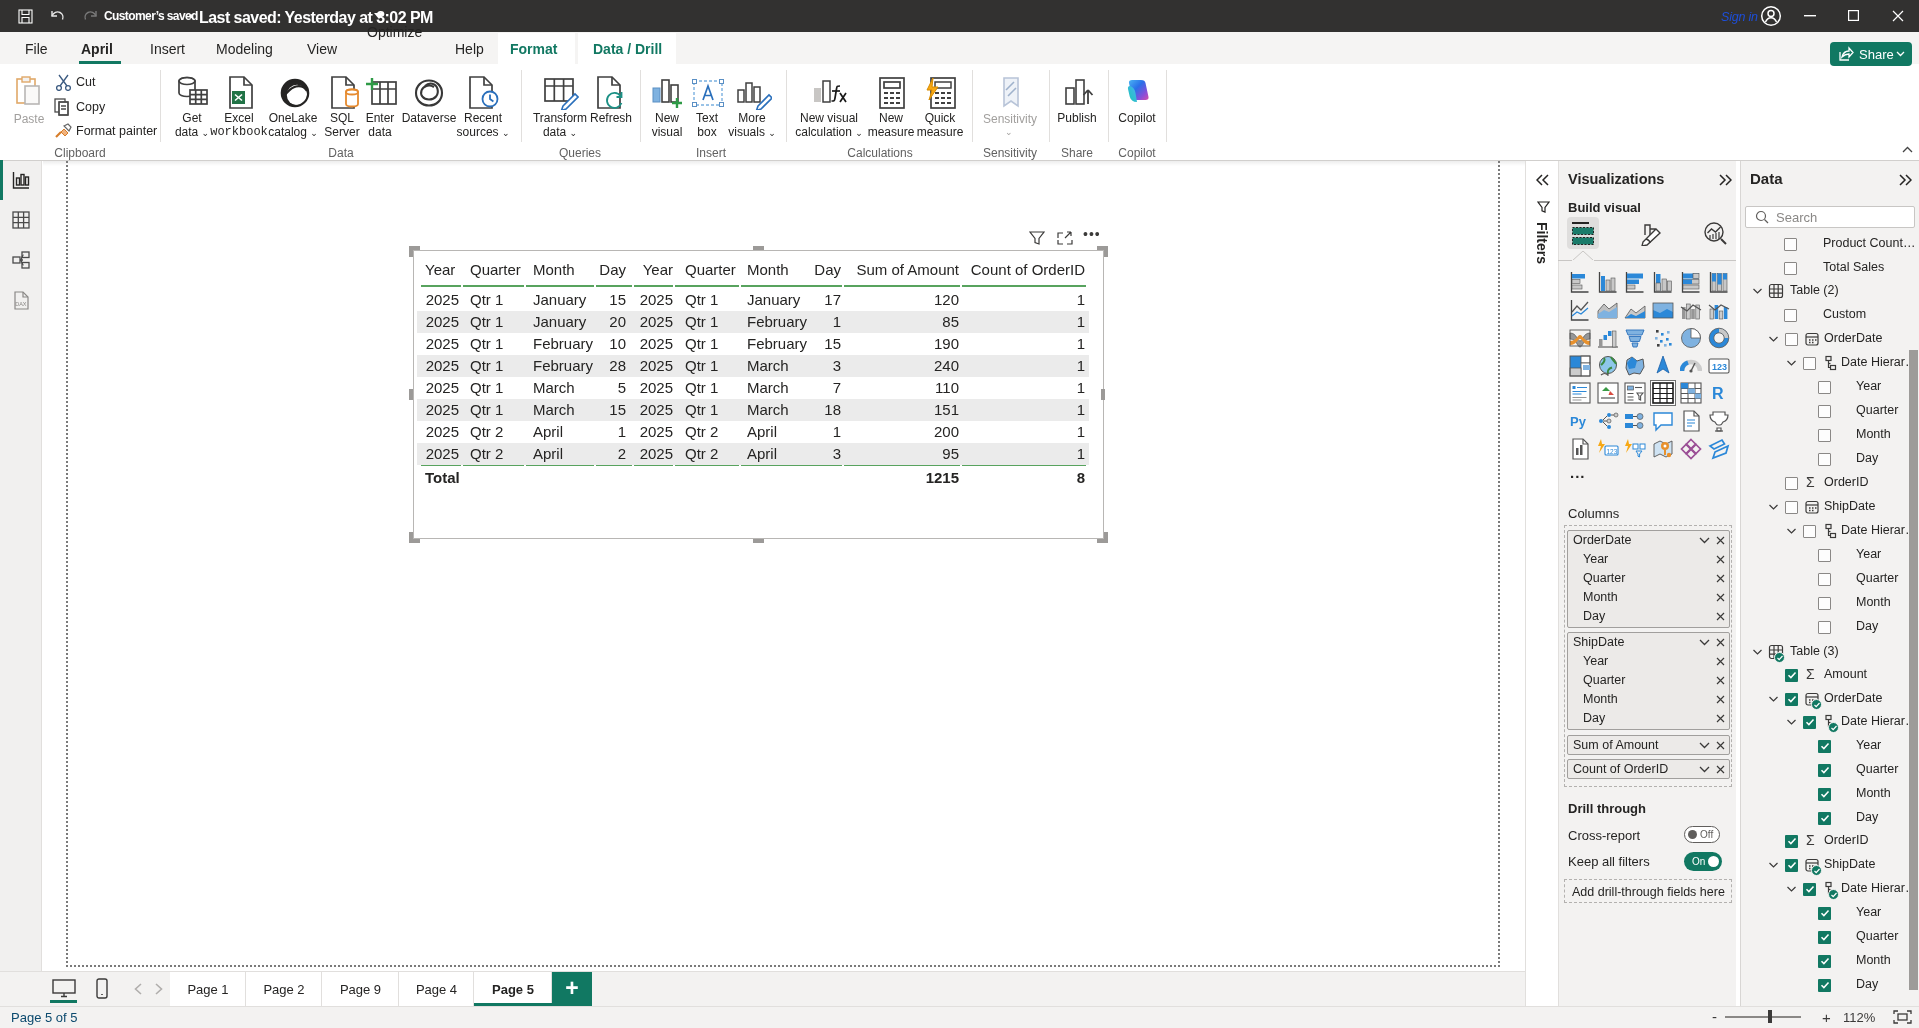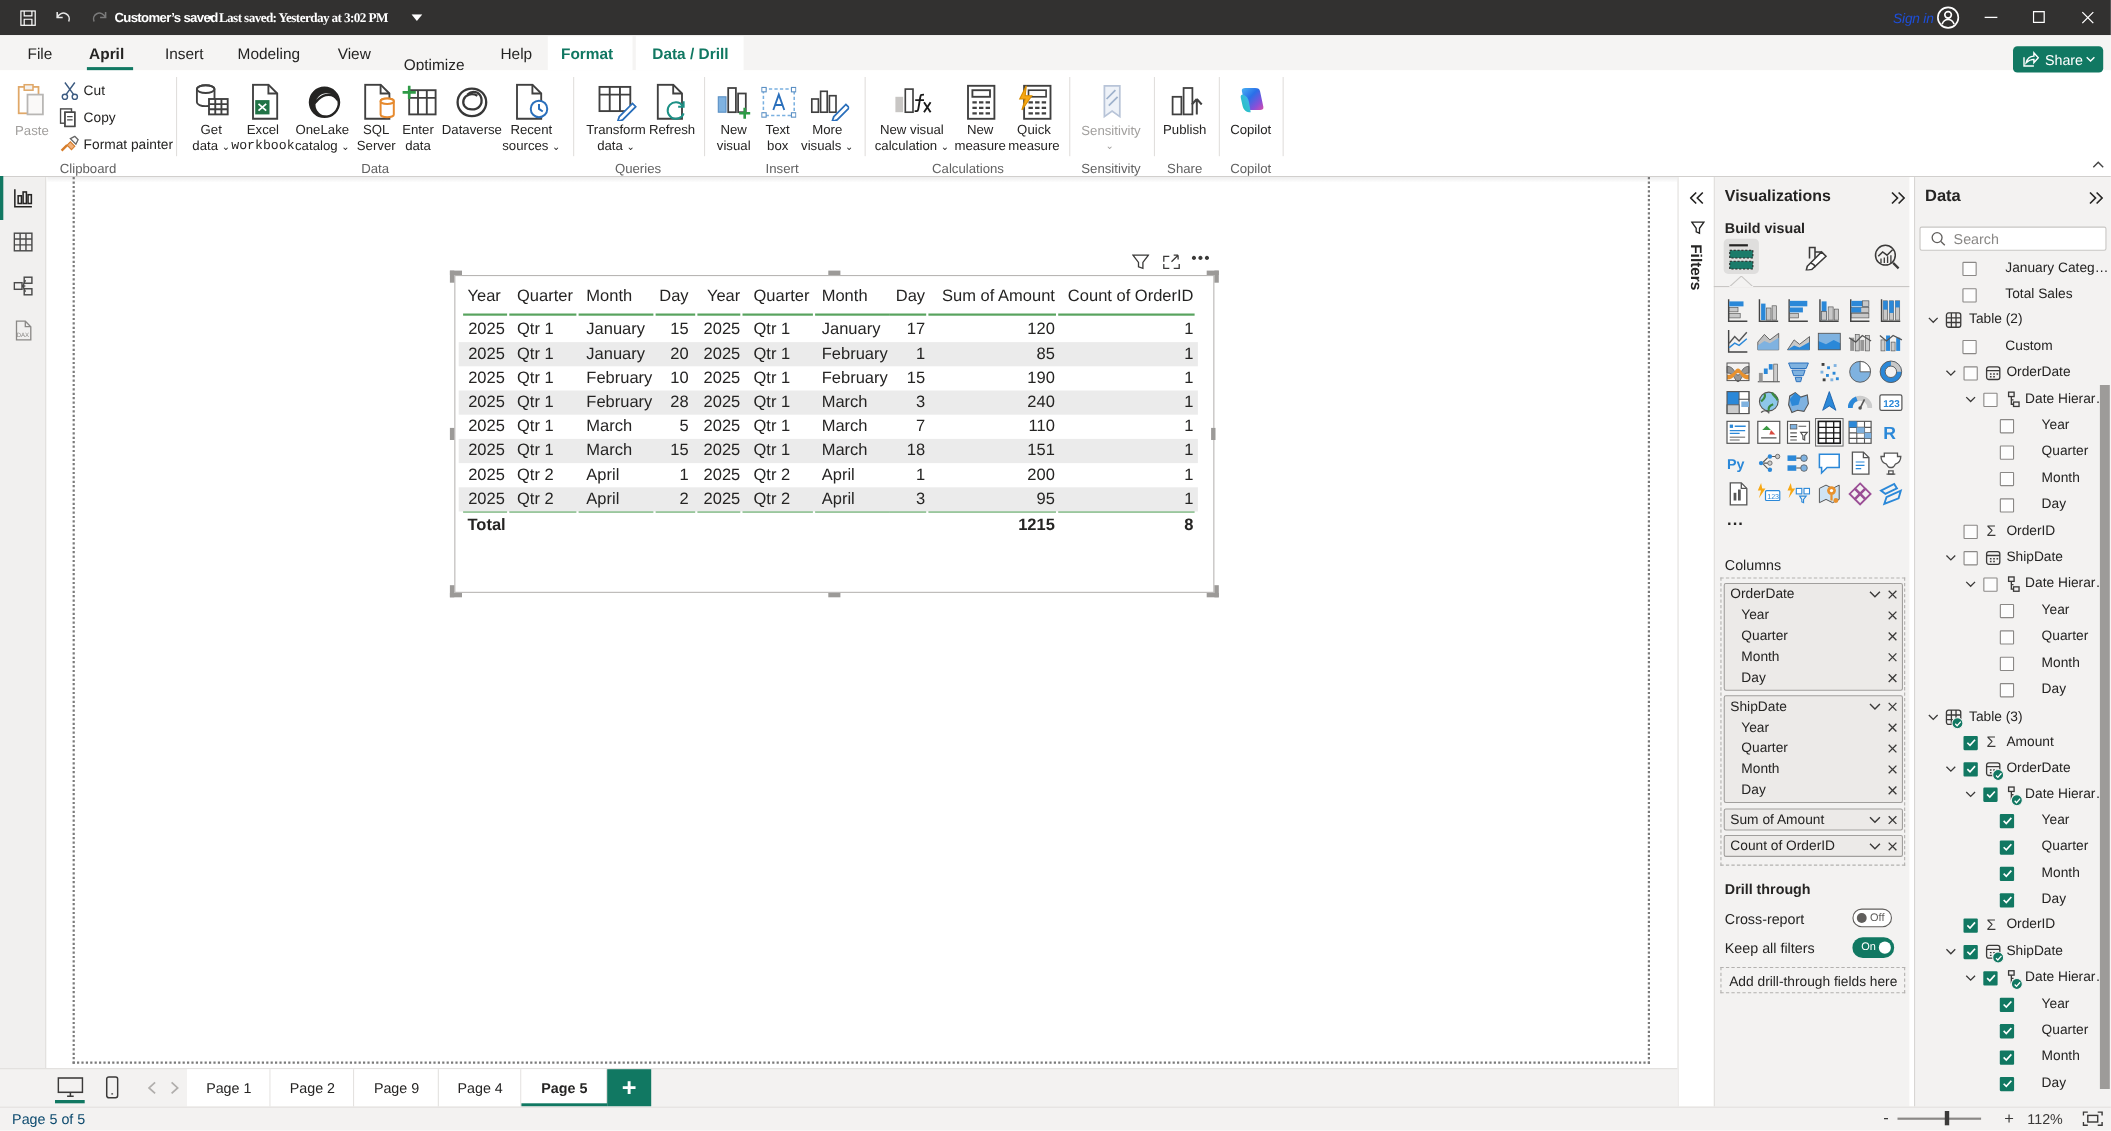--- a/index.html
+++ b/index.html
@@ -16,21 +16,21 @@
 <svg class="ab" style="left:50px;top:9px" width="16" height="14" viewBox="0 0 16 14" fill="none" stroke="#e8e8e8" stroke-width="1.4">
 <path d="M2 2v5h5"></path>
     <path d="M2 7c1.5-3.5 5-5 8-3.5 2.6 1.3 3.6 4.3 2.5 7"></path>
   </svg>
 <svg class="ab" style="left:82px;top:9px" width="16" height="14" viewBox="0 0 16 14" fill="none" stroke="#7a7a7a" stroke-width="1.4">
 <path d="M14 2v5H9"></path>
     <path d="M14 7c-1.5-3.5-5-5-8-3.5C3.4 4.8 2.4 7.8 3.5 10.5"></path>
   </svg>
 <div class="ab" style="left:104px;top:9px;color:#fff;font-size:12px;font-weight:bold;letter-spacing:-0.6px;">Customer’s saved</div>
 <div class="ab" style="left:189px;top:9px;color:#fff;font-size:12px;font-weight:bold;">•</div>
-<div class="ab" style="left:199px;top:9px;color:#fff;font-size:12px;font-weight:bold;letter-spacing:-0.55px;font-family:Liberation Serif, serif;">Last saved: Yesterday at 3:02 PM</div>
+<div class="ab" style="left:199px;top:9px;color:#fff;font-size:16px;font-weight:bold;letter-spacing:-0.55px;">Last saved: Yesterday at 3:02 PM</div>
 <svg class="ab" style="left:374px;top:13px" width="10" height="7" viewBox="0 0 10 7">
     <path d="M0 0h10L5 6z" fill="#fff"></path>
   </svg>
 <div class="ab" style="left:1721px;top:10px;color:#1d4ed8;font-size:12.5px;letter-spacing:-0.2px;font-style:italic;">Sign in</div>
 <svg class="ab" style="left:1760px;top:5px" width="22" height="22" viewBox="0 0 22 22">
 <circle cx="11" cy="11" r="9.3" fill="none" stroke="#fff" stroke-width="1.5"></circle>
 <circle cx="11" cy="8.5" r="3" fill="none" stroke="#fff" stroke-width="1.5"></circle>
     <path d="M5.5 17c1.2-3 3.2-4.3 5.5-4.3s4.3 1.3 5.5 4.3" fill="none" stroke="#fff" stroke-width="1.5"></path>
   </svg>
 <svg class="ab" style="left:1804px;top:15px" width="12" height="2" viewBox="0 0 12 2">
@@ -41,21 +41,21 @@
   </svg>
 <svg class="ab" style="left:1892px;top:10px" width="12" height="12" viewBox="0 0 12 12" stroke="#fff" stroke-width="1.2">
     <path d="M1 1l10 10M11 1L1 11"></path>
   </svg>
 <div class="ab" style="left:0;top:32px;width:1919px;height:32px;background:#f5f4f3;"></div>
 <div class="ab" style="left:25px;top:41px;font-size:14px;color:#252423;font-weight:normal;">File</div>
 <div class="ab" style="left:81px;top:41px;font-size:14px;color:#252423;font-weight:bold;">April</div>
 <div class="ab" style="left:150px;top:41px;font-size:14px;color:#252423;font-weight:normal;">Insert</div>
 <div class="ab" style="left:216px;top:41px;font-size:14px;color:#252423;font-weight:normal;">Modeling</div>
 <div class="ab" style="left:307px;top:41px;font-size:14px;color:#252423;font-weight:normal;">View</div>
-<div class="ab" style="left:367px;top:51px;font-size:14px;color:#252423;font-weight:normal;">Optimize</div>
+<div class="ab" style="left:367px;top:24px;font-size:14px;color:#252423;font-weight:normal;">Optimize</div>
 <div class="ab" style="left:455px;top:41px;font-size:14px;color:#252423;font-weight:normal;">Help</div>
 <div class="ab" style="left:79px;top:61px;width:42px;height:3px;background:#117862;"></div>
 <div class="ab" style="left:498px;top:33px;width:77px;height:31px;background:#fff;"></div>
 <div class="ab" style="left:510px;top:41px;font-size:14px;color:#117862;font-weight:bold;">Format</div>
 <div class="ab" style="left:578px;top:33px;width:98px;height:31px;background:#fff;"></div>
 <div class="ab" style="left:593px;top:41px;font-size:14px;color:#117862;font-weight:bold;">Data / Drill</div>
 <div class="ab" style="left:0;top:64px;width:1919px;height:97px;background:#fff;border-bottom:1px solid #d1cfcd;"></div>
 <div class="ab" style="left:160px;top:70px;width:1px;height:72px;background:#e1dfdd;"></div>
 <div class="ab" style="left:521px;top:70px;width:1px;height:72px;background:#e1dfdd;"></div>
 <div class="ab" style="left:640px;top:70px;width:1px;height:72px;background:#e1dfdd;"></div>
@@ -781,21 +781,21 @@
 <svg class="ab" style="left:1899px;top:174px" width="13" height="12" viewBox="0 0 13 12" fill="none" stroke="#252423" stroke-width="1.5">
     <path d="M1 1l5 5-5 5M7 1l5 5-5 5"></path>
   </svg>
 <div class="ab" style="left:1745px;top:206px;width:170px;height:22px;background:#fff;border:1px solid #c8c6c4;border-radius:2px;"></div>
 <svg class="ab" style="left:1755px;top:210px" width="14" height="14" viewBox="0 0 14 14" fill="none" stroke="#605e5c" stroke-width="1.2">
     <circle cx="6" cy="6" r="4.5"></circle>
     <path d="M9.5 9.5L13 13"></path>
   </svg>
 <div class="ab" style="left:1776px;top:210px;font-size:13px;color:#8a8886;">Search</div>
 <div class="ab" style="left:1784px;top:237.5px;width:13px;height:13px;background:#fdfdfd;border:1px solid #8a8886;border-radius:1px;"></div>
-<div class="ab" style="left:1823px;top:236px;font-size:12.5px;color:#252423;white-space:nowrap;">January Categ…</div>
+<div class="ab" style="left:1823px;top:236px;font-size:12.5px;color:#252423;white-space:nowrap;">Product Count…</div>
 <div class="ab" style="left:1784px;top:261.5px;width:13px;height:13px;background:#fdfdfd;border:1px solid #8a8886;border-radius:1px;"></div>
 <div class="ab" style="left:1823px;top:260px;font-size:12.5px;color:#252423;white-space:nowrap;">Total Sales</div>
 <svg class="ab" style="left:1752px;top:286px" width="11" height="11" viewBox="0 0 11 11" fill="none" stroke="#3b3a39" stroke-width="1.2">
     <path d="M1.5 3l4 4 4-4"></path>
   </svg>
 <svg class="ab" style="left:1768px;top:283px" width="16" height="16" viewBox="0 0 16 16" fill="none" stroke="#3b3a39" stroke-width="1.2">
     <rect x="1.5" y="1.5" width="13" height="13" rx="2"></rect>
     <path d="M1.5 6h13M6 1.5v13M10.2 1.5v13M1.5 10.2h13"></path>
   </svg>
 <div class="ab" style="left:1790px;top:283px;font-size:12.5px;color:#252423;white-space:nowrap;">Table (2)</div>

